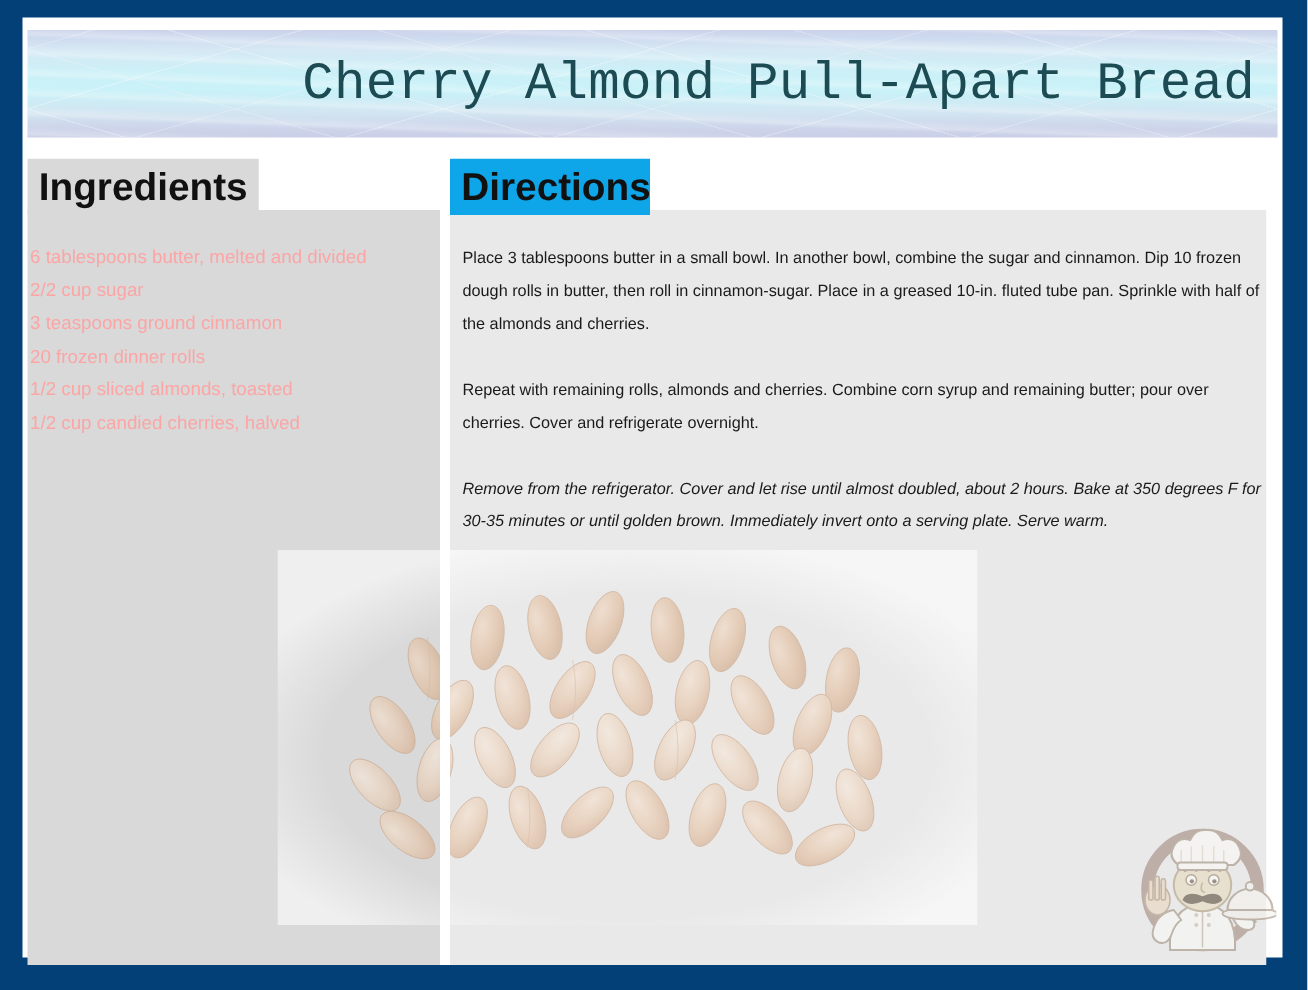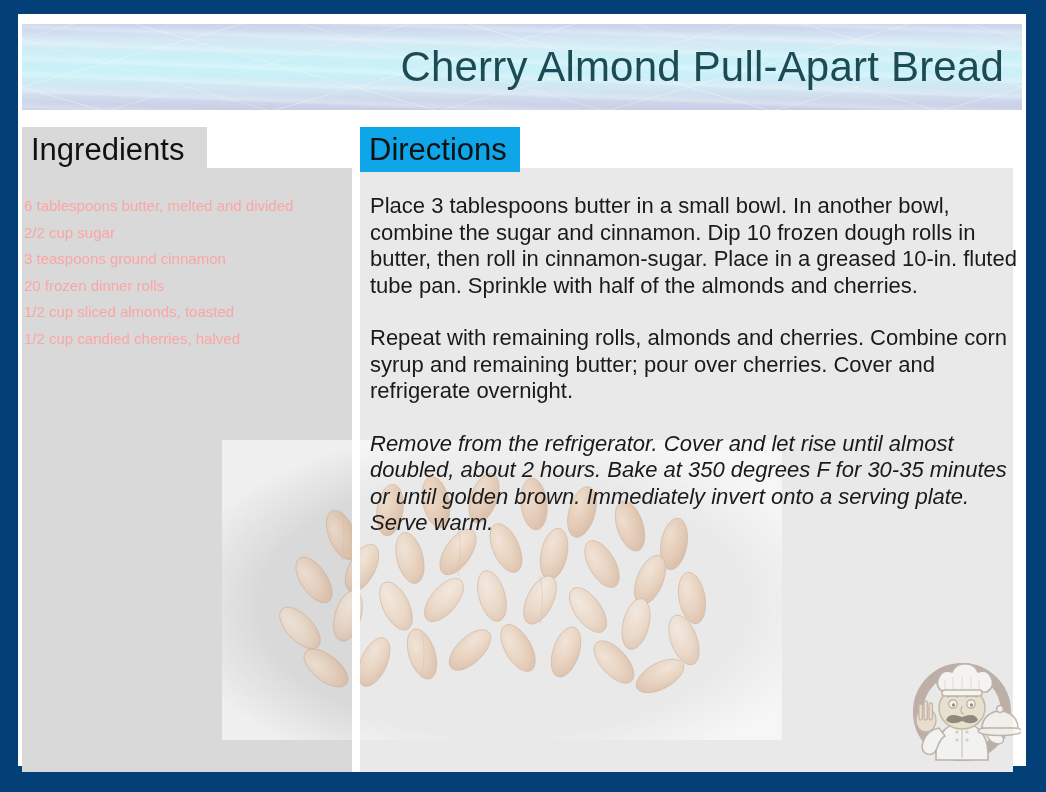--- a/index.html
+++ b/index.html
@@ -73,20 +73,21 @@
   .banner-title {
     position: absolute;
     right: 18px;
     top: 50%;
     transform: translateY(-50%);
     font-size: 42px;
     font-weight: 400;
     color: #1c4b54;
     letter-spacing: .2px;
     white-space: nowrap;
+    font-family: Liberation Mono, monospace;
   }
 
   
   .panel {
     position: absolute;
     box-sizing: border-box;
   }
   .panel-ingredients {
     left: 22px;
     top: 168px;
@@ -103,21 +104,21 @@
   }
 
   
   .tab {
     position: absolute;
     box-sizing: border-box;
     display: flex;
     align-items: center;
     padding-left: 9px;
     font-size: 31px;
-    font-weight: 400;
+    font-weight: 700;
     color: #111111;
     white-space: nowrap;
   }
   .tab-ingredients {
     left: 22px;
     top: 127px;
     width: 185px;
     height: 45px;
     background: #d9d9d9;
   }
@@ -159,21 +160,21 @@
     line-height: 26.5px;
     color: #fca5a5;
   }
   .ing-list div { white-space: normal; }
 
   .dir-body {
     position: absolute;
     left: 370px;
     top: 193px;
     width: 648px;
-    font-size: 22px;
+    font-size: 13px;
     line-height: 26.5px;
     color: #1a1a1a;
   }
   .dir-body p {
     margin: 0 0 26px 0;
   }
   .dir-body p:last-child { margin-bottom: 0; font-style: italic; }
 
   
   .chef-logo {

